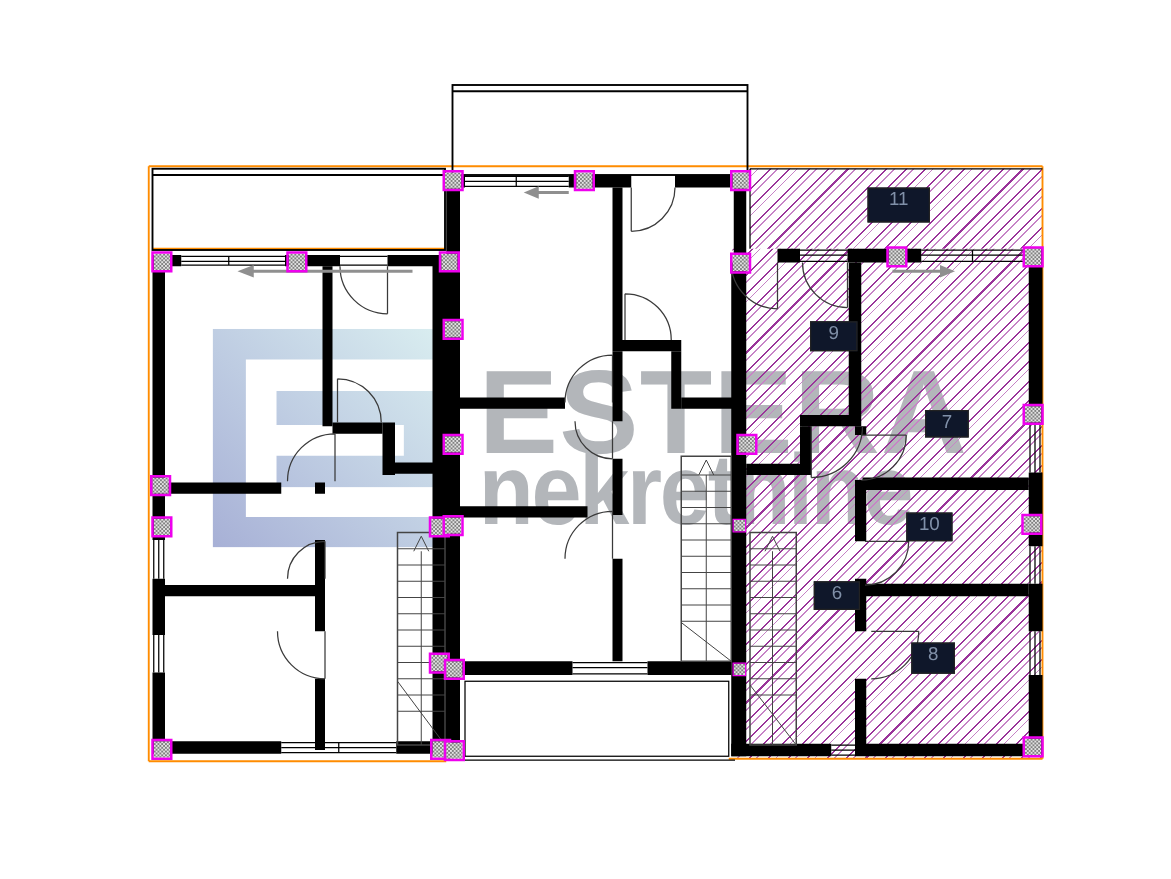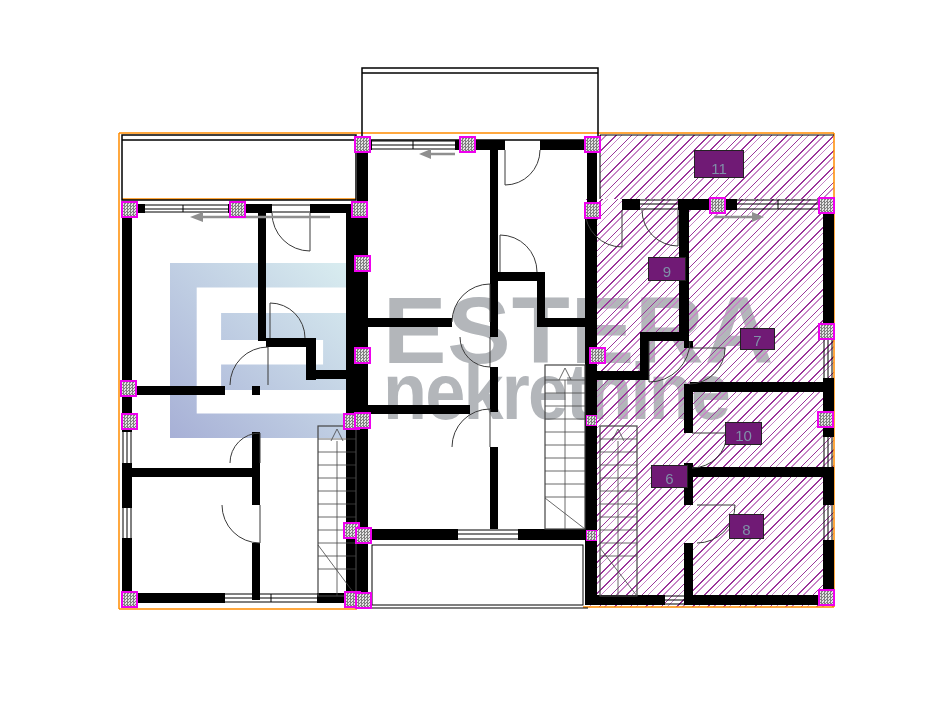--- a/index.html
+++ b/index.html
@@ -27,22 +27,22 @@
       transparent 5.2px, transparent 11px);}
   #hatch-roof{left:600px;top:135px;width:234px;height:64px;}
   #hatch-unit{left:586px;top:199px;width:248px;height:408px;}
   
   #plan-svg{position:absolute;left:0;top:0;z-index:3;}
   
   .pillar{position:absolute;z-index:4;width:13px;height:13px;border:2px solid var(--magenta);
     background:repeating-conic-gradient(#808080 0% 25%, #e2e2e2 0% 50%);background-size:3px 3px;}
   .pillar.small{width:9px;height:9px;border-width:1px;}
   
-  .room-label{position:absolute;z-index:5;background:#701a75;border:1px solid #222;
-    color:var(--label-ink);font-size:15px;display:flex;align-items:flex-end;justify-content:center;}
+  .room-label{position:absolute;z-index:5;background:#0f172a;border:1px solid #222;
+    color:var(--label-ink);font-size:15px;display:flex;align-items:flex-start;justify-content:center;}
 </style>
 </head>
 <body>
 
 <div id="plan">
 
   <div class="logo-part" id="logo-a"></div>
   <div class="logo-part" id="logo-b"></div>
   <div class="wm" id="wm-brand">ESTERA</div>
   <div class="wm" id="wm-sub">nekretnine</div>
@@ -232,21 +232,21 @@
 
   <div class="room-label" style="left:694px;top:150px;width:48px;height:26px">
       <span>11</span>
     </div>
   <div class="room-label" style="left:648px;top:257px;width:36px;height:22px">
       <span>9</span>
     </div>
   <div class="room-label" style="left:740px;top:328px;width:33px;height:20px">
       <span>7</span>
     </div>
-  <div class="room-label" style="left:725px;top:422px;width:35px;height:21px">
+  <div class="room-label" style="left:725px;top:410px;width:35px;height:21px">
       <span>10</span>
     </div>
   <div class="room-label" style="left:651px;top:465px;width:35px;height:21px">
       <span>6</span>
     </div>
   <div class="room-label" style="left:729px;top:514px;width:33px;height:23px">
       <span>8</span>
     </div>
 </div>
 

